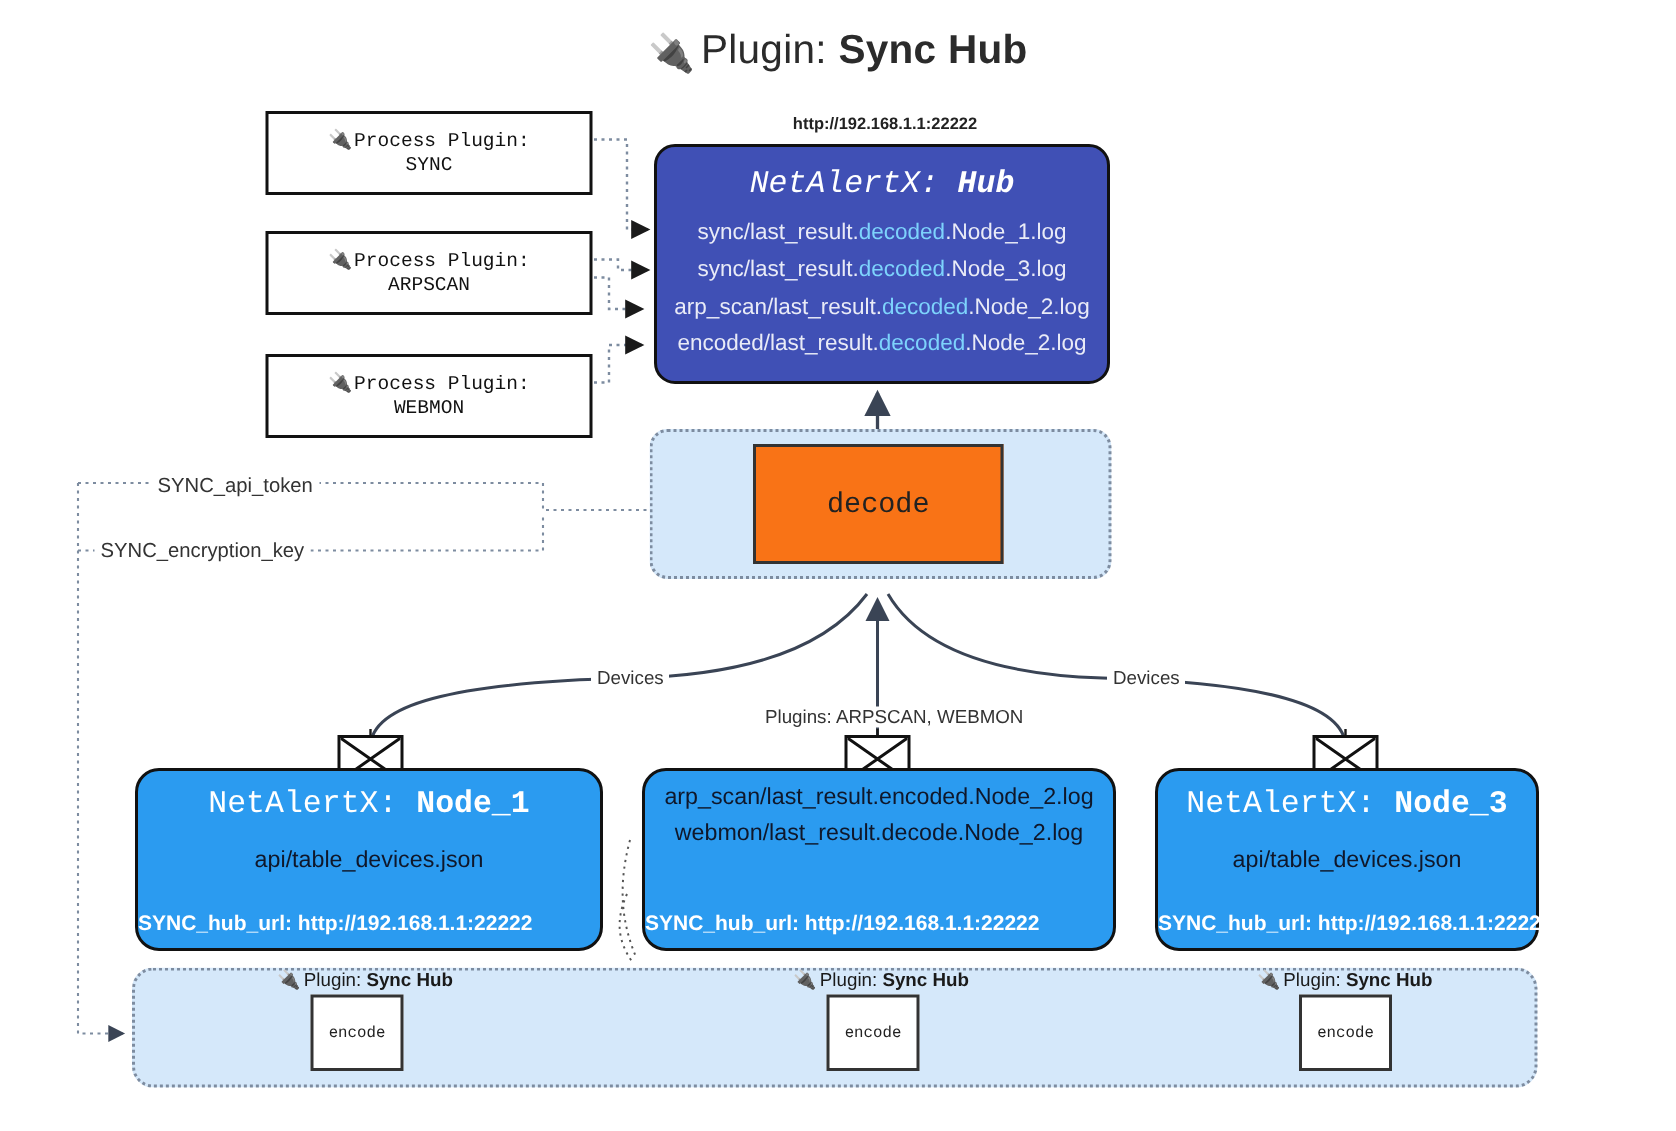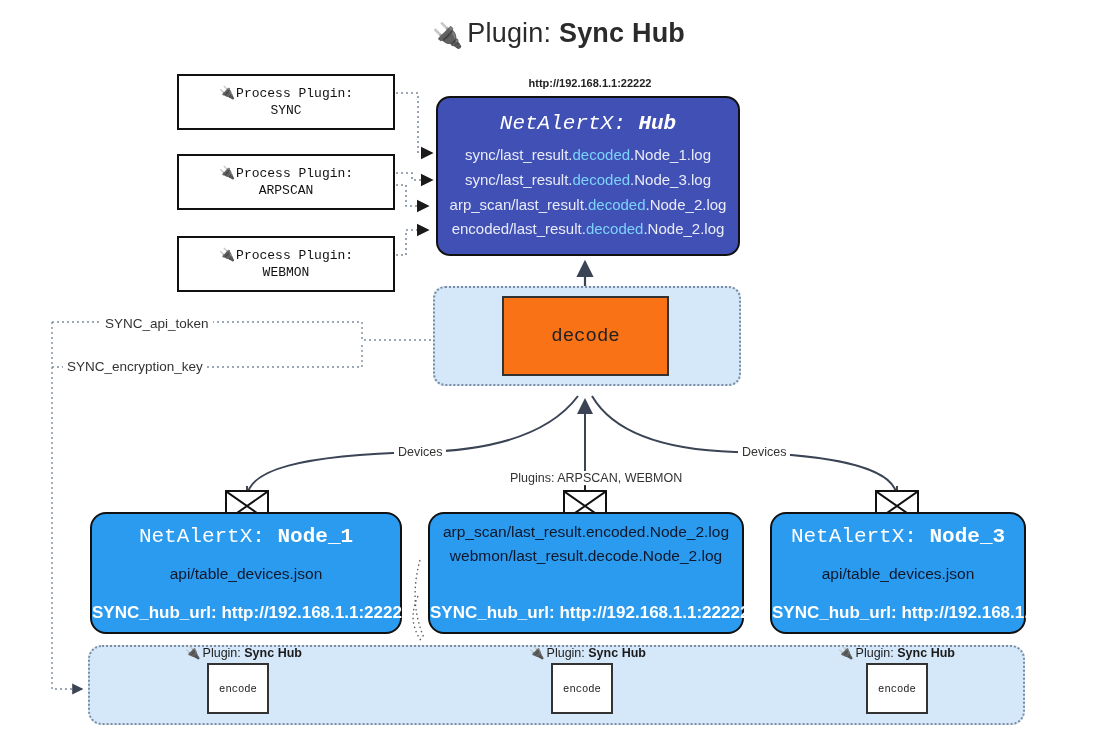--- a/index.html
+++ b/index.html
@@ -57,22 +57,22 @@
   .el-dev2{left:738px;top:445px;}
   .el-plugins{left:506px;top:471px;}
 
   
   .node{position:absolute;background:#2b9bf0;border:2px solid #111;border-radius:16px;
         box-sizing:border-box;color:#ffffff;}
   .node .nname{margin-top:11px;text-align:center;
         font-family:"Liberation Mono","DejaVu Sans Mono",monospace;font-size:21px;color:#ffffff;}
   .node .nname b{font-weight:700;}
   .node .nline{text-align:center;font-size:15.5px;color:#0f172a;line-height:1.55;white-space:nowrap;}
-  .node .nurl{position:absolute;left:0;bottom:9px;width:100%;text-align:center;
-        font-size:17px;font-weight:600;color:#ffffff;white-space:nowrap;}
+  .node .nurl{position:absolute;left:0;bottom:9px;width:100%;text-align:left;
+        font-size:14px;font-weight:600;color:#ffffff;white-space:nowrap;}
   #node1{left:90px;top:512px;width:312px;height:122px;}
   #node2{left:428px;top:512px;width:316px;height:122px;}
   #node3{left:770px;top:512px;width:256px;height:122px;}
   #node1 .nline{margin-top:14px;}
   #node3 .nline{margin-top:14px;}
   #node2 .nlines{margin-top:6px;}
 
   
   .env{position:absolute;width:44px;height:32px;background:#ffffff;border:2px solid #111;box-sizing:border-box;}
 

